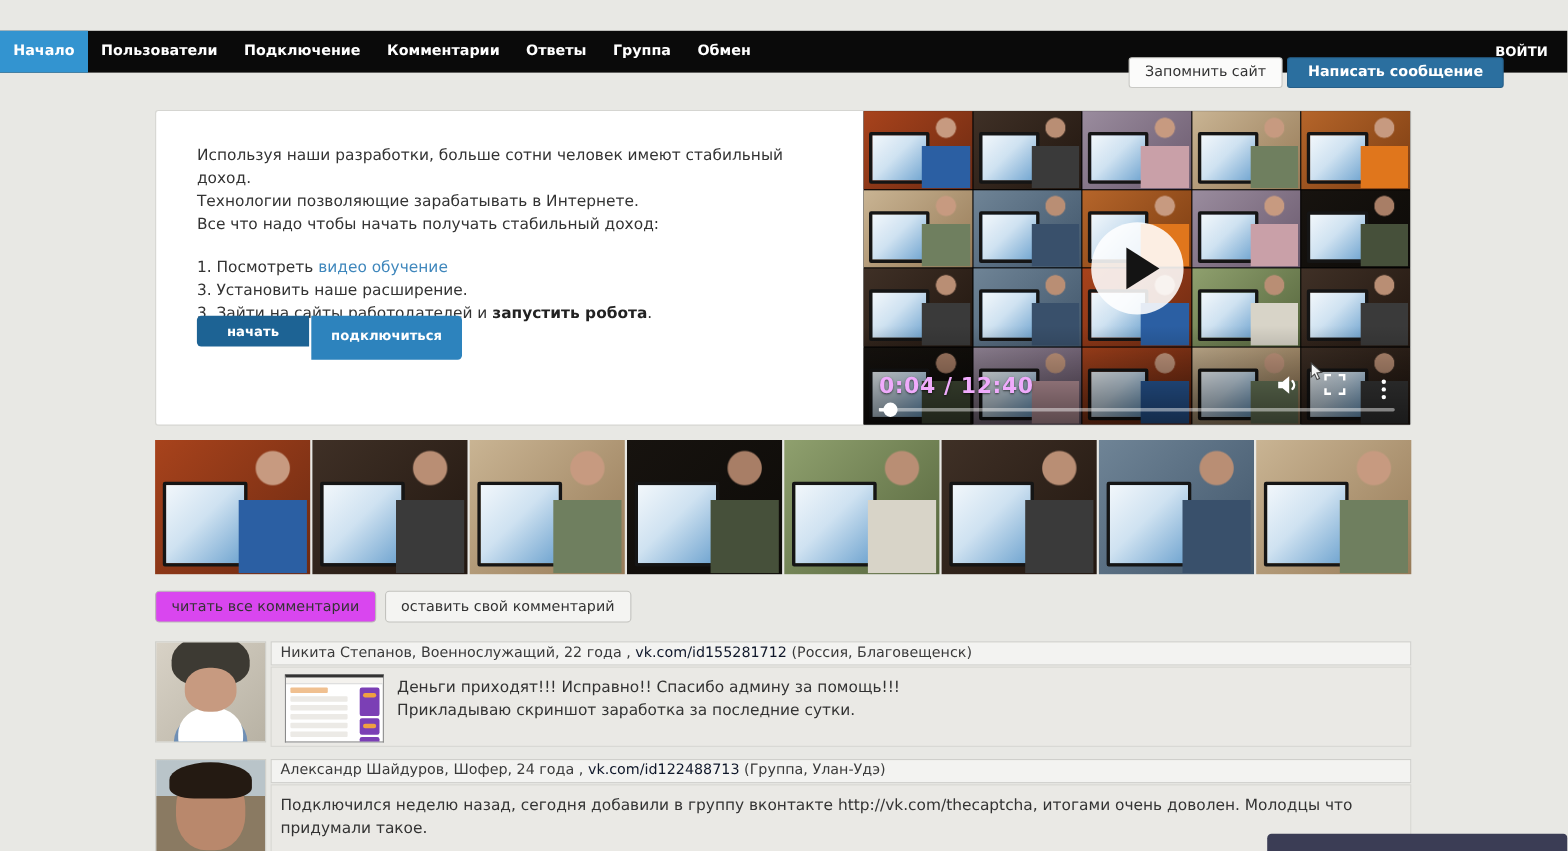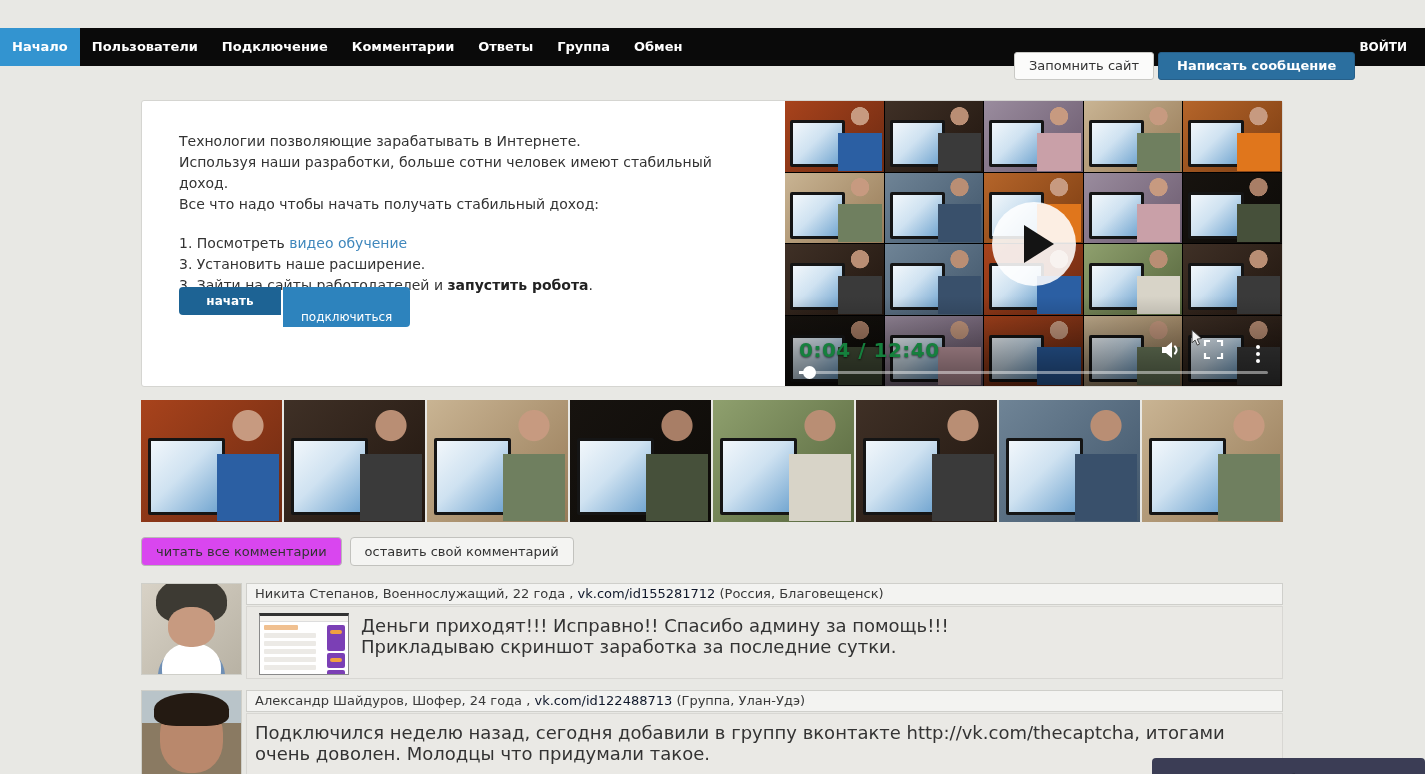--- a/index.html
+++ b/index.html
@@ -7,32 +7,32 @@
   body { font-family:"DejaVu Sans","Liberation Sans",sans-serif; background:#e8e8e4; position:relative; color:#333; }
 
   
   .topnav { position:absolute; left:0; top:0; width:1425px; height:38px; background:#0a0a0a; display:flex; align-items:stretch;margin-top:28px; }
   .nav-item { color:#fff; font-size:13px; font-weight:700; padding:0 12px; line-height:38px; cursor:pointer; }
   .nav-item.active { background:#3394d0; }
   .nav-login { position:absolute; right:18px; top:0; line-height:38px; color:#fff; font-size:12px; font-weight:700; text-transform:uppercase; cursor:pointer; }
 
   
   .actions { position:absolute; top:52px; left:1014px; display:flex; gap:4px; }
-  .btn-remember { height:28px; padding:0 14px; background:#fbfbfa; border:1px solid #c9c9c5; border-radius:3px; font-size:13px; color:#333; line-height:26px; cursor:pointer; }
+  .btn-remember { height:28px; padding:0 14px; background:#fbfbfa; border:1px solid #c9c9c5; border-radius:3px; font-size:13px; color:#333; line-height:26px; cursor:pointer;margin-left:12px; }
   .btn-write { height:28px; padding:0 18px; background:#2b6f9f; border:1px solid #265f89; border-radius:3px; font-size:13px; font-weight:700; color:#fff; line-height:26px; cursor:pointer; }
 
   
   .card { position:absolute; left:141px; top:100px; width:1142px; height:287px; background:#fff; border:1px solid #d5d5d1; border-radius:3px; }
   .intro { position:absolute; left:37px; top:30px; width:580px; font-size:14px; line-height:21px; color:#333; }
   .intro .gap { height:18px; }
   .tlink { color:#3f87bc; cursor:pointer; }
   .intro b { color:#222; }
   .intro-btns { position:absolute; left:37px; top:186px; display:flex; gap:2px; }
   .btn-start { min-width:102px; height:28px; background:#1d6394; border-radius:4px 0 0 4px; color:#fff; font-size:12px; font-weight:700; line-height:28px; text-align:center; padding:0 18px; cursor:pointer; }
-  .btn-connect { min-width:118px; height:40px; background:#2d83bd; border-radius:0 4px 4px 0; color:#fff; font-size:12px; font-weight:400; line-height:28px; text-align:center; padding:16px 18px; cursor:pointer; }
+  .btn-connect { min-width:118px; height:40px; background:#2d83bd; border-radius:0 4px 4px 0; color:#fff; font-size:12px; font-weight:700; line-height:28px; text-align:center; padding:4px 18px; cursor:pointer; }
 
   
   .videobox { position:absolute; right:0; top:0; width:497px; height:285px; overflow:hidden; cursor:pointer; background:#000; }
   .collage { position:absolute; inset:0; display:grid; grid-template-columns:repeat(5,1fr); grid-template-rows:repeat(4,1fr); gap:1px; }
   .ph { position:relative; overflow:hidden; background:var(--bg); }
   .ph::before { content:""; position:absolute; left:5%; bottom:6%; width:50%; height:58%; background:linear-gradient(135deg,#f2f7fb 0%,#cfe2f1 45%,#6ea3cf 100%); border:3px solid #151515; border-radius:2px; }
   .ph::after { content:""; position:absolute; right:2%; top:5%; width:44%; height:94%;
     background:
       radial-gradient(circle at 50% 17%, var(--skin,#c79a80) 0 15%, transparent 16%),
       linear-gradient(0deg, var(--shirt,#555) 0 58%, transparent 58%);
@@ -41,21 +41,21 @@
   .v2{--bg:linear-gradient(135deg,#3f3026,#221710);--shirt:#3a3a3a;--skin:#b98e74}
   .v3{--bg:linear-gradient(135deg,#c9b493,#977b58);--shirt:#6f7f5f;--skin:#c79a80}
   .v4{--bg:linear-gradient(135deg,#17130f,#0d0b08);--shirt:#46503a;--skin:#a87e66}
   .v5{--bg:linear-gradient(135deg,#8fa06e,#55653c);--shirt:#d8d4c8;--skin:#b98e74}
   .v6{--bg:linear-gradient(135deg,#9a8c9e,#6b5a6e);--shirt:#c9a0a8;--skin:#c79a80}
   .v7{--bg:linear-gradient(135deg,#b5652a,#7c3d12);--shirt:#e0761c;--skin:#c79a80}
   .v8{--bg:linear-gradient(135deg,#6f8496,#41566b);--shirt:#39506b;--skin:#b98e74}
   .vshade { position:absolute; left:0; right:0; bottom:0; height:90px; background:linear-gradient(transparent, rgba(0,0,0,.55)); }
   .playbtn { position:absolute; left:50%; top:50%; width:84px; height:84px; margin:-42px 0 0 -42px; border-radius:50%; background:rgba(255,255,255,.88); }
   .playbtn::after { content:""; position:absolute; left:32px; top:23px; border-left:30px solid #141414; border-top:19px solid transparent; border-bottom:19px solid transparent; }
-  .vtime { position:absolute; left:14px; bottom:24px; color:#15803d; font-size:20px; font-weight:700; text-shadow:0 1px 2px rgba(0,0,0,.6); letter-spacing:.5px; }
+  .vtime { position:absolute; left:14px; bottom:24px; color:#f0abfc; font-size:20px; font-weight:700; text-shadow:0 1px 2px rgba(0,0,0,.6); letter-spacing:.5px; }
   .vbar { position:absolute; left:14px; right:14px; bottom:12px; height:3px; background:rgba(255,255,255,.45); border-radius:2px; }
   .vbar-played { position:absolute; left:0; top:0; height:3px; width:10px; background:#fff; }
   .vbar-handle { position:absolute; left:4px; top:-5px; width:13px; height:13px; border-radius:50%; background:#fff; }
   .vicon { position:absolute; bottom:22px; }
   .vicon-volume { right:100px; }
   .vicon-full { right:58px; }
   .vicon-menu { right:22px; bottom:20px; width:4px; }
   .dot { width:4px; height:4px; border-radius:50%; background:#fff; margin:3px 0; }
   .cursor { position:absolute; right:78px; bottom:36px; }
 
@@ -76,21 +76,21 @@
   .c2 .avatar { height:110px; }
   .av1 { background:linear-gradient(135deg,#d8d2c6,#b8b2a4); position:absolute; }
   .av1::before { content:""; position:absolute; left:14%; top:-8%; width:72%; height:52%; background:#3d3a33; border-radius:50% 50% 40% 40%; }
   .av1::after { content:""; position:absolute; left:26%; top:26%; width:48%; height:44%; background:#c79a80; border-radius:46%;
     box-shadow:0 42px 0 6px #fff, 0 50px 0 10px #6f8fb5; }
   .av2 { background:linear-gradient(180deg,#b9c4c9 0 30%,#8a7a62 30% 100%); position:absolute; }
   .av2::before { content:""; position:absolute; left:18%; top:10%; width:64%; height:66%; background:#b9886c; border-radius:44%; }
   .av2::after { content:""; position:absolute; left:12%; top:2%; width:76%; height:30%; background:#241a12; border-radius:50% 50% 30% 30%; }
   .chead { position:absolute; left:105px; right:0; top:0; height:22px; background:#f3f3f1; border:1px solid #cfcfcb; font-size:13px; line-height:20px; padding:0 8px; color:#3a3a3a; white-space:nowrap; overflow:hidden; }
   .vklink { color:#0f172a; cursor:pointer; }
-  .cbody { position:absolute; left:105px; right:0; top:23px; background:#eae9e5; border:1px solid #d8d7d3; font-size:18px; line-height:21px; color:#333; }
+  .cbody { position:absolute; left:105px; right:0; top:23px; background:#eae9e5; border:1px solid #d8d7d3; font-size:14px; line-height:21px; color:#333; }
   .c1 .cbody { height:73px; padding:8px 10px 0 114px; }
   .c2 .cbody { height:96px; padding:8px 10px 0 8px; }
   .cthumb { position:absolute; left:12px; top:6px; width:90px; height:62px; background:#fff; border:1px solid #8a8a8a; border-top:3px solid #333; overflow:hidden; }
   .cthumb .tbar { height:6px; background:#f4f2ee; border-bottom:1px solid #ddd; }
   .cthumb .trow { height:5px; margin:3px 4px 0 4px; background:#eceae6; border-radius:1px; width:52px; }
   .cthumb .trow.o { background:#f0c090; width:34px; }
   .cthumb .pcol { position:absolute; right:3px; top:9px; width:18px; }
   .cthumb .pblock { width:18px; height:15px; background:#7b3fb5; border-radius:2px; margin-bottom:2px; position:relative; }
   .cthumb .pblock::after { content:""; position:absolute; left:3px; top:5px; width:12px; height:4px; background:#f0a040; border-radius:2px; }
 
@@ -112,22 +112,22 @@
   <div class="nav-login">войти</div>
 </div>
 
 <div class="actions">
   <div class="btn-remember">Запомнить сайт</div>
   <div class="btn-write">Написать сообщение</div>
 </div>
 
 <div class="card">
   <div class="intro">
+    <div>Используя наши разработки, больше сотни человек имеют стабильный доход.</div>
     <div>Технологии позволяющие зарабатывать в Интернете.</div>
-    <div>Используя наши разработки, больше сотни человек имеют стабильный доход.</div>
     <div>Все что надо чтобы начать получать стабильный доход:</div>
     <div class="gap"></div>
     <div><span>1. Посмотреть </span><span class="tlink">видео обучение</span></div>
     <div>3. Установить наше расширение.</div>
     <div><span>3. Зайти на сайты работодателей и </span><b>запустить робота</b><span>.</span></div>
   </div>
   <div class="intro-btns">
     <div class="btn-start">начать</div>
     <div class="btn-connect">подключиться</div>
   </div>

